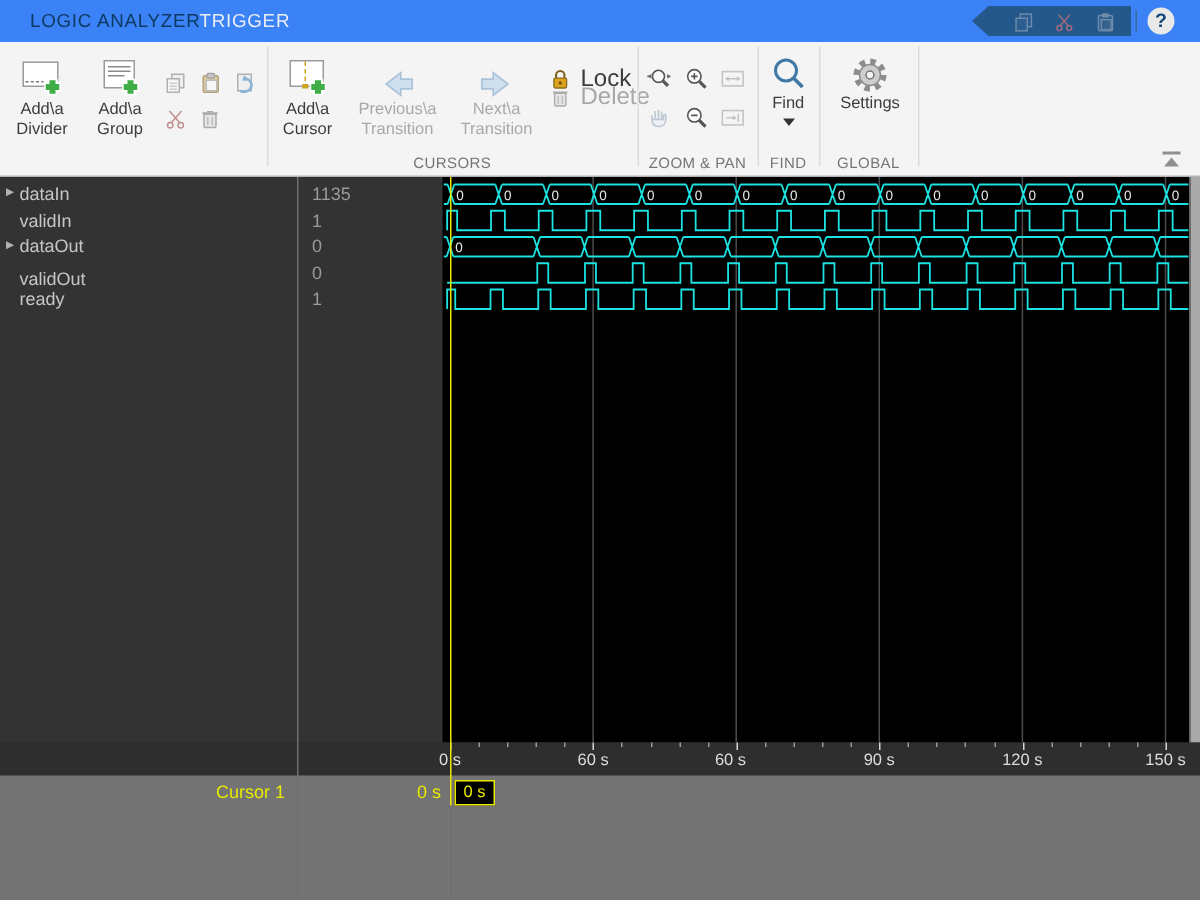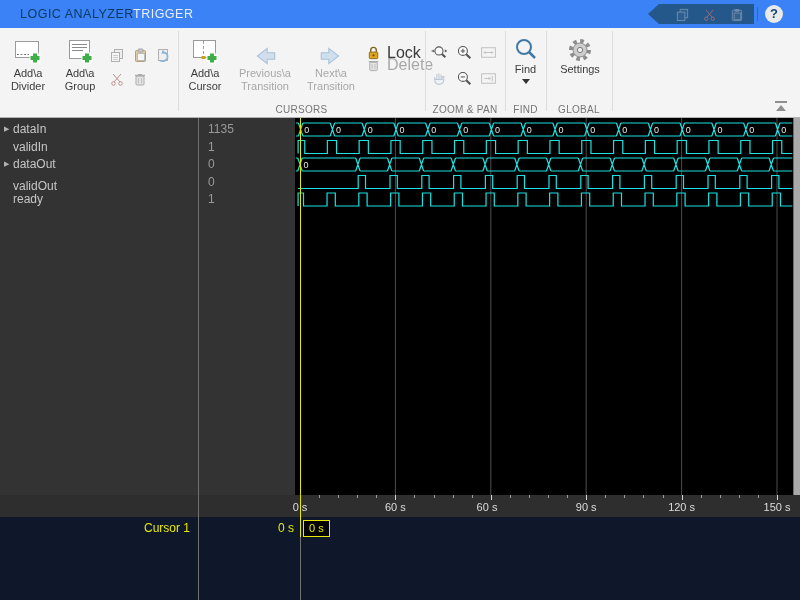--- a/index.html
+++ b/index.html
@@ -38,21 +38,21 @@
   .plot{position:absolute;left:295px;top:118px;width:498px;height:377px;background:#000;cursor:crosshair;}
   .vscroll{position:absolute;left:793px;top:118px;width:7px;height:377px;background:#a9a9a9;border-left:1px solid #6e6e6e;box-sizing:border-box;}
   .col-sep-1{position:absolute;left:198px;top:118px;width:1px;height:482px;background:#6f6f6f;z-index:2;}
   .col-sep-2{position:absolute;left:300px;top:537px;width:1px;height:63px;background:#6f6f6f;}
   .cursor-line{position:absolute;left:300px;top:118px;width:1px;height:419px;background:#e9e900;z-index:5;}
   
   .axis{position:absolute;left:0;top:495px;width:800px;height:22px;background:#2e2e2e;}
   .axis-label{position:absolute;top:6px;width:44px;text-align:center;font-size:11px;color:#dcdcdc;}
   .tick-major{position:absolute;top:0;width:1px;height:5px;background:#d6d6d6;}
   .tick-minor{position:absolute;top:0;width:1px;height:3px;background:#9a9a9a;}
-  .cursor-panel{position:absolute;left:0;top:517px;width:800px;height:83px;background:#0f172a;}
+  .cursor-panel{position:absolute;left:0;top:517px;width:800px;height:83px;background:#737373;}
   .cursor-name{position:absolute;left:100px;top:4px;width:90px;text-align:right;font-size:12px;color:#e9e900;}
   .cursor-time{position:absolute;left:226px;top:4px;width:68px;text-align:right;font-size:12px;color:#e9e900;}
   .cursor-box{position:absolute;left:303px;top:3px;padding:1px 5px 2px;border:1px solid #e9e900;background:#000;
               color:#e9e900;font-size:11px;z-index:6;}
   svg{display:block;}
 </style>
 </head>
 <body>
 
 <div class="titlebar">

